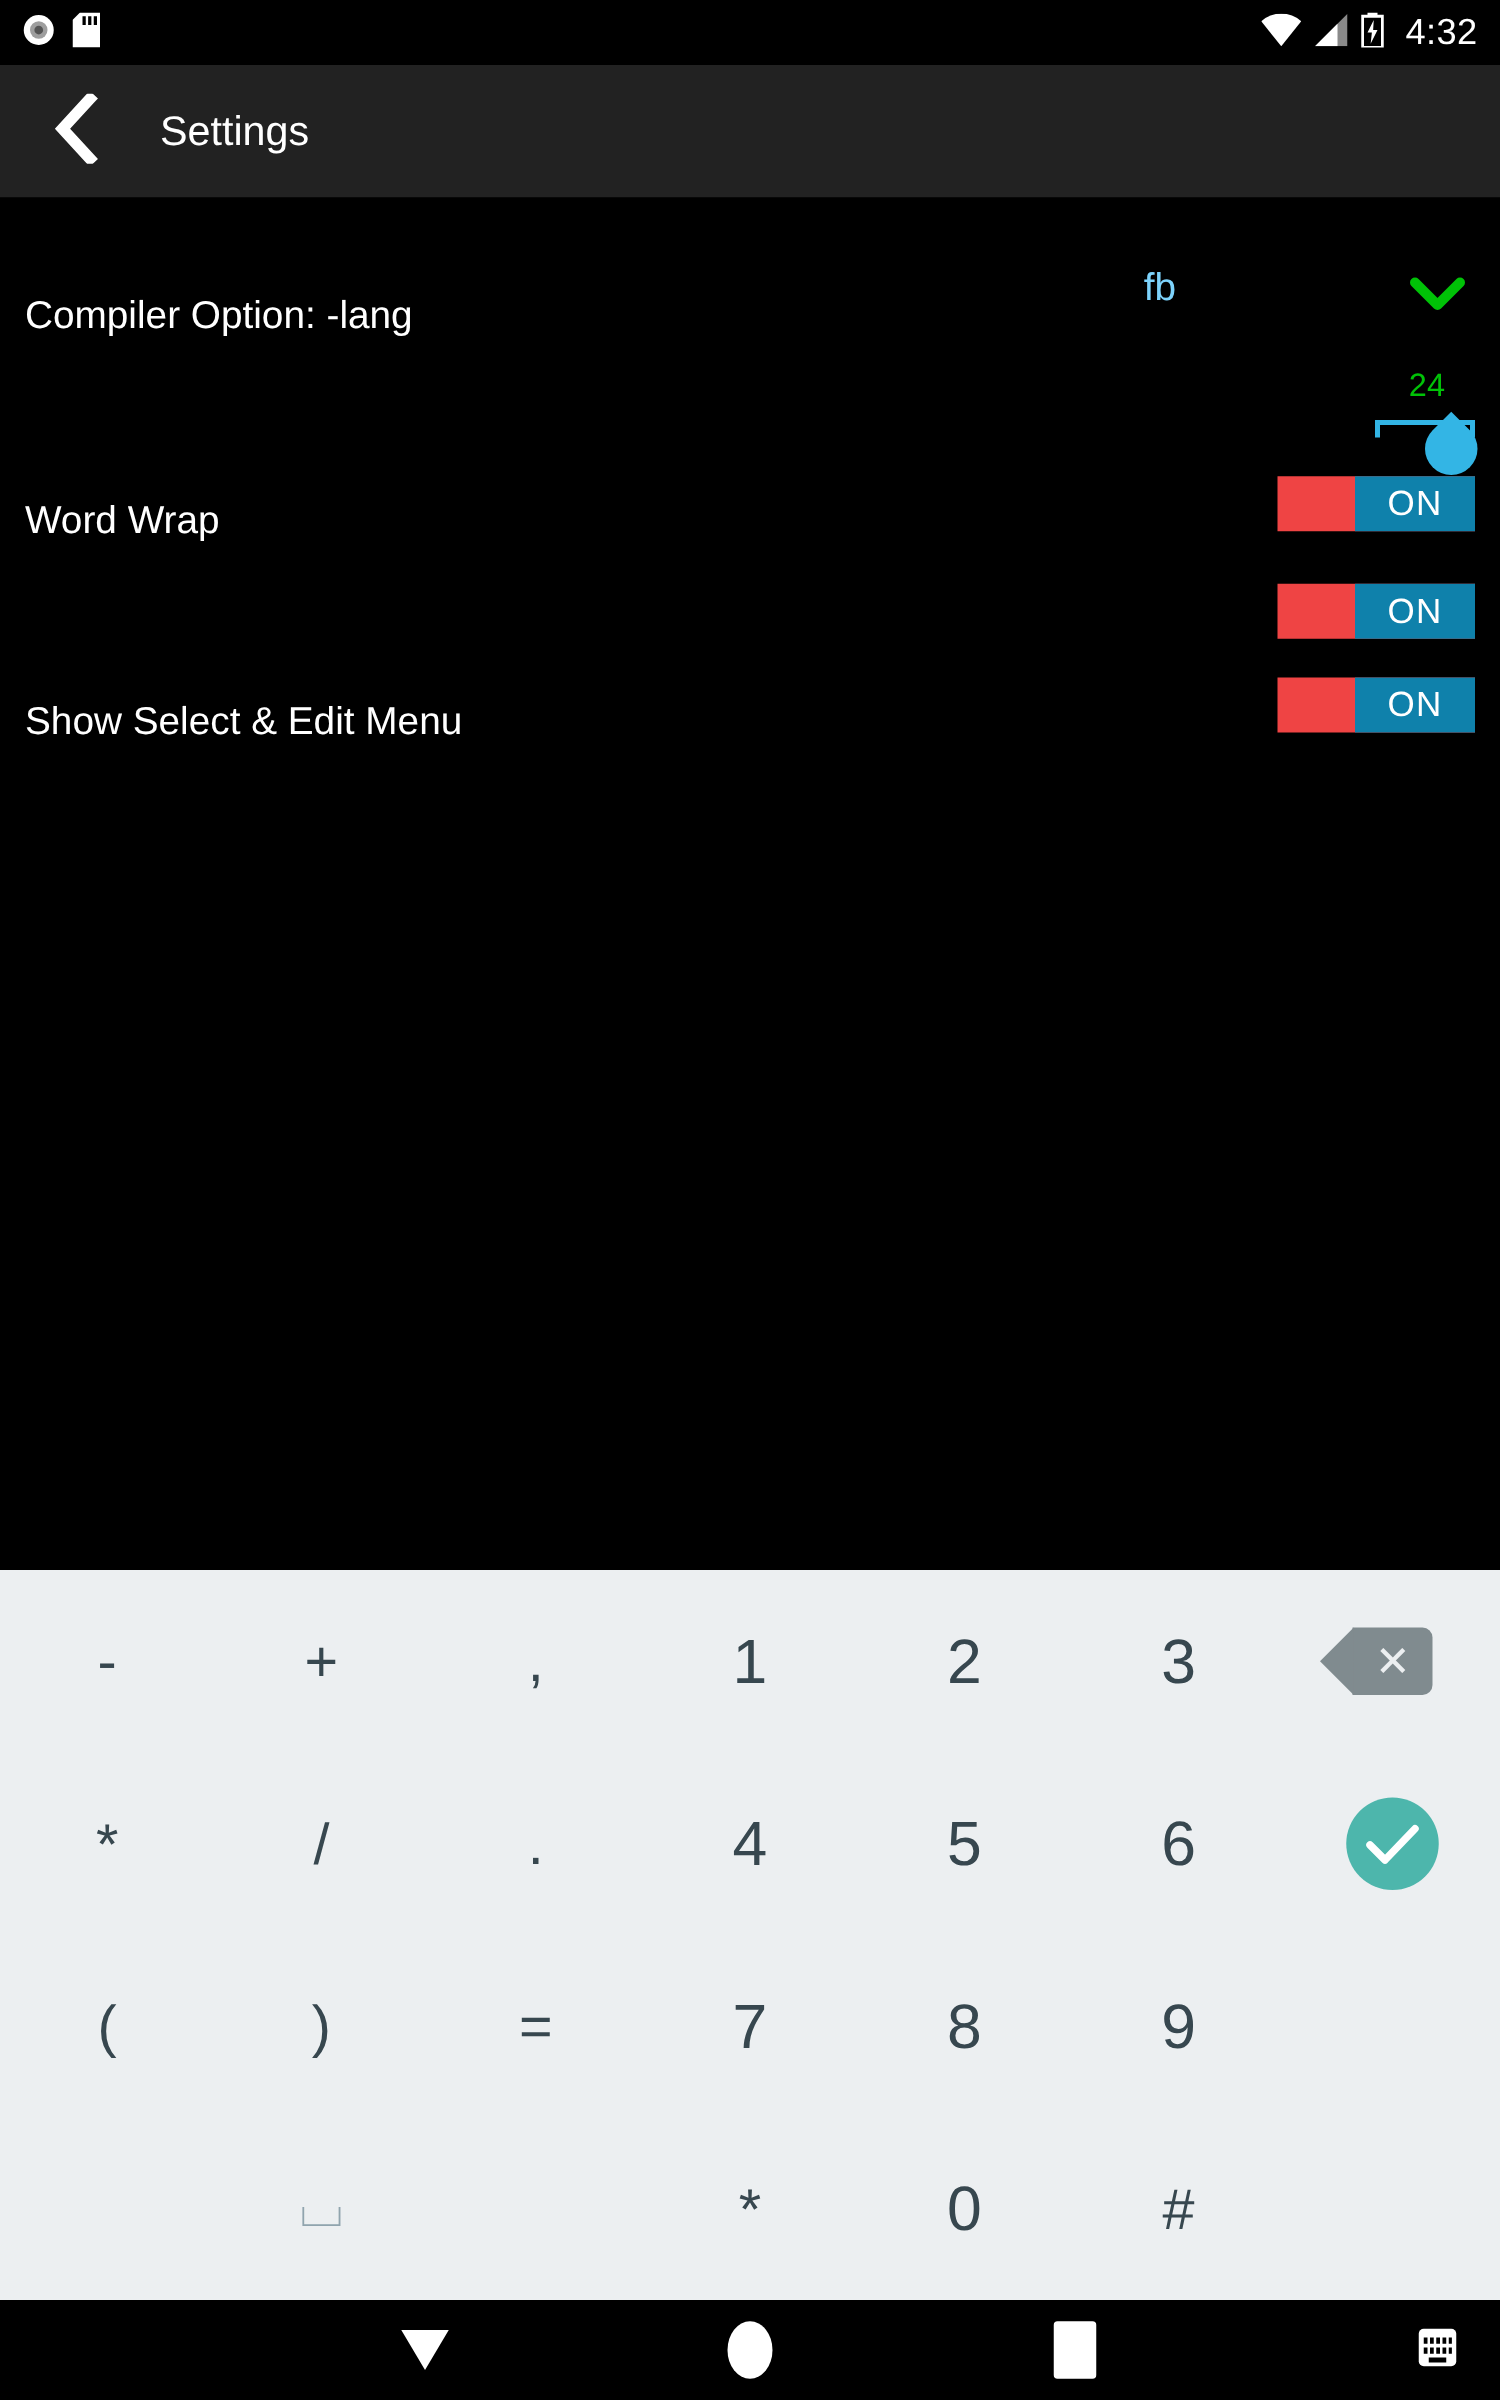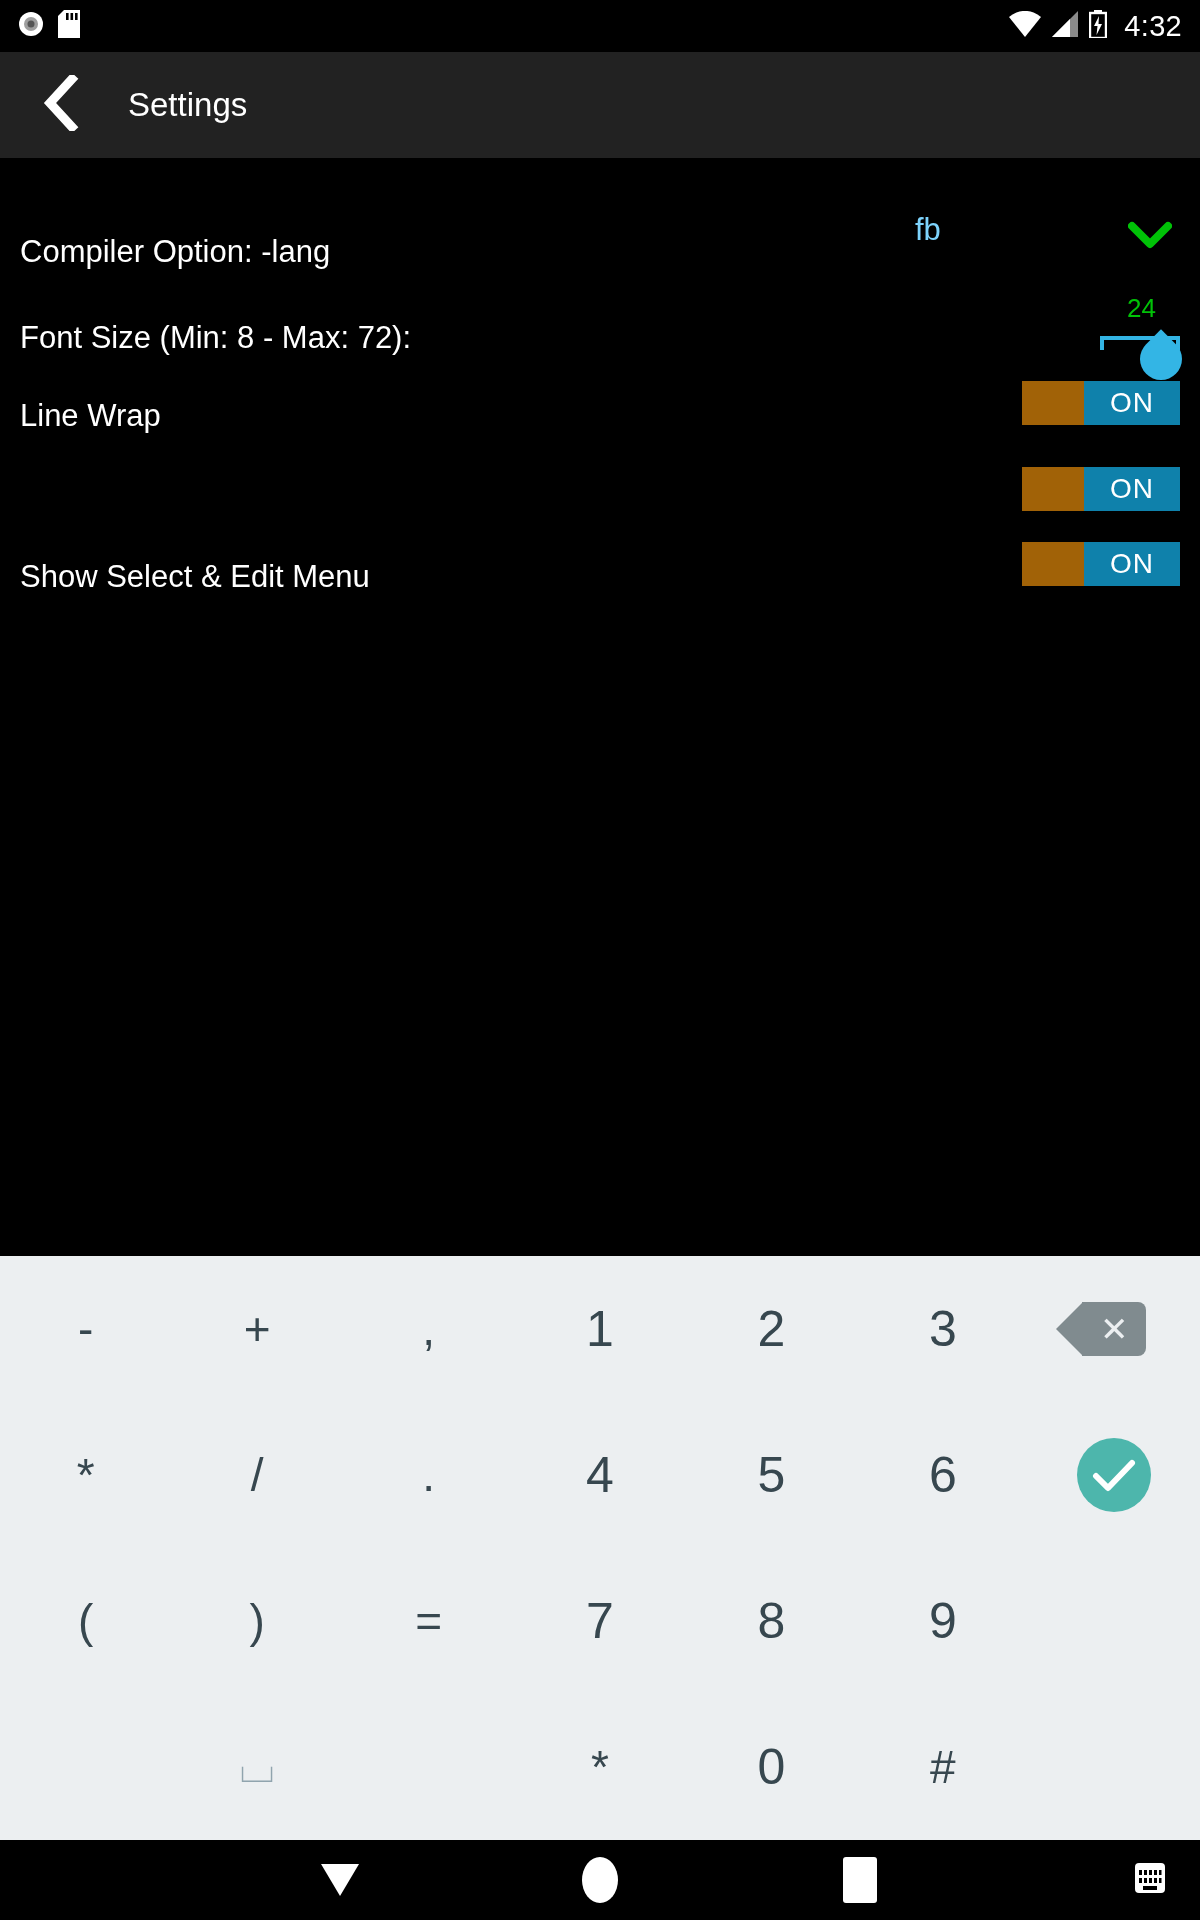--- a/index.html
+++ b/index.html
@@ -62,21 +62,21 @@
     transform:rotate(45deg);
   }
 
   
   .toggle-row{ height:70px; }
   #row-wordwrap{ top:210px; }
   #row-highlight{ top:296px; }
   #row-selectedit{ top:371px; }
 
   .switch{
-    position:relative; width:158px; height:44px; background:#a16207;
+    position:relative; width:158px; height:44px; background:#ef4444;
     display:flex; align-items:center; justify-content:flex-end; cursor:pointer;
   }
   .switch-thumb{
     width:96px; height:44px; background:#0f81ab;
     display:flex; align-items:center; justify-content:center;
     color:#ffffff; font-size:28px; letter-spacing:1px;
   }
 
   
   .keyboard{
@@ -193,30 +193,29 @@
       <span class="row-label">Compiler Option: -lang</span>
       <span class="value-green">fb</span>
       <span class="chev-down">
         <svg width="44" height="30" viewBox="0 0 44 30">
           <path d="M4 6 L22 24 L40 6" fill="none" stroke="#00C207" stroke-width="8" stroke-linecap="round" stroke-linejoin="round"></path>
         </svg>
       </span>
     </div>
 
     <div class="row" id="row-fontsize">
-      <span class="row-label">Font Size (Min: 8 - Max: 72):</span>
       <span class="fontsize-field">
         <span class="fontsize-val">24</span>
       </span>
       <span class="edit-underline"></span>
       <span class="cursor-handle"></span>
     </div>
 
     <div class="row toggle-row" id="row-wordwrap">
-      <span class="row-label">Line Wrap</span>
+      <span class="row-label">Word Wrap</span>
       <span class="row-right">
         <span class="switch">
           <span class="switch-thumb">ON</span>
         </span>
       </span>
     </div>
 
     <div class="row toggle-row" id="row-highlight">
       <span class="row-right">
         <span class="switch">

